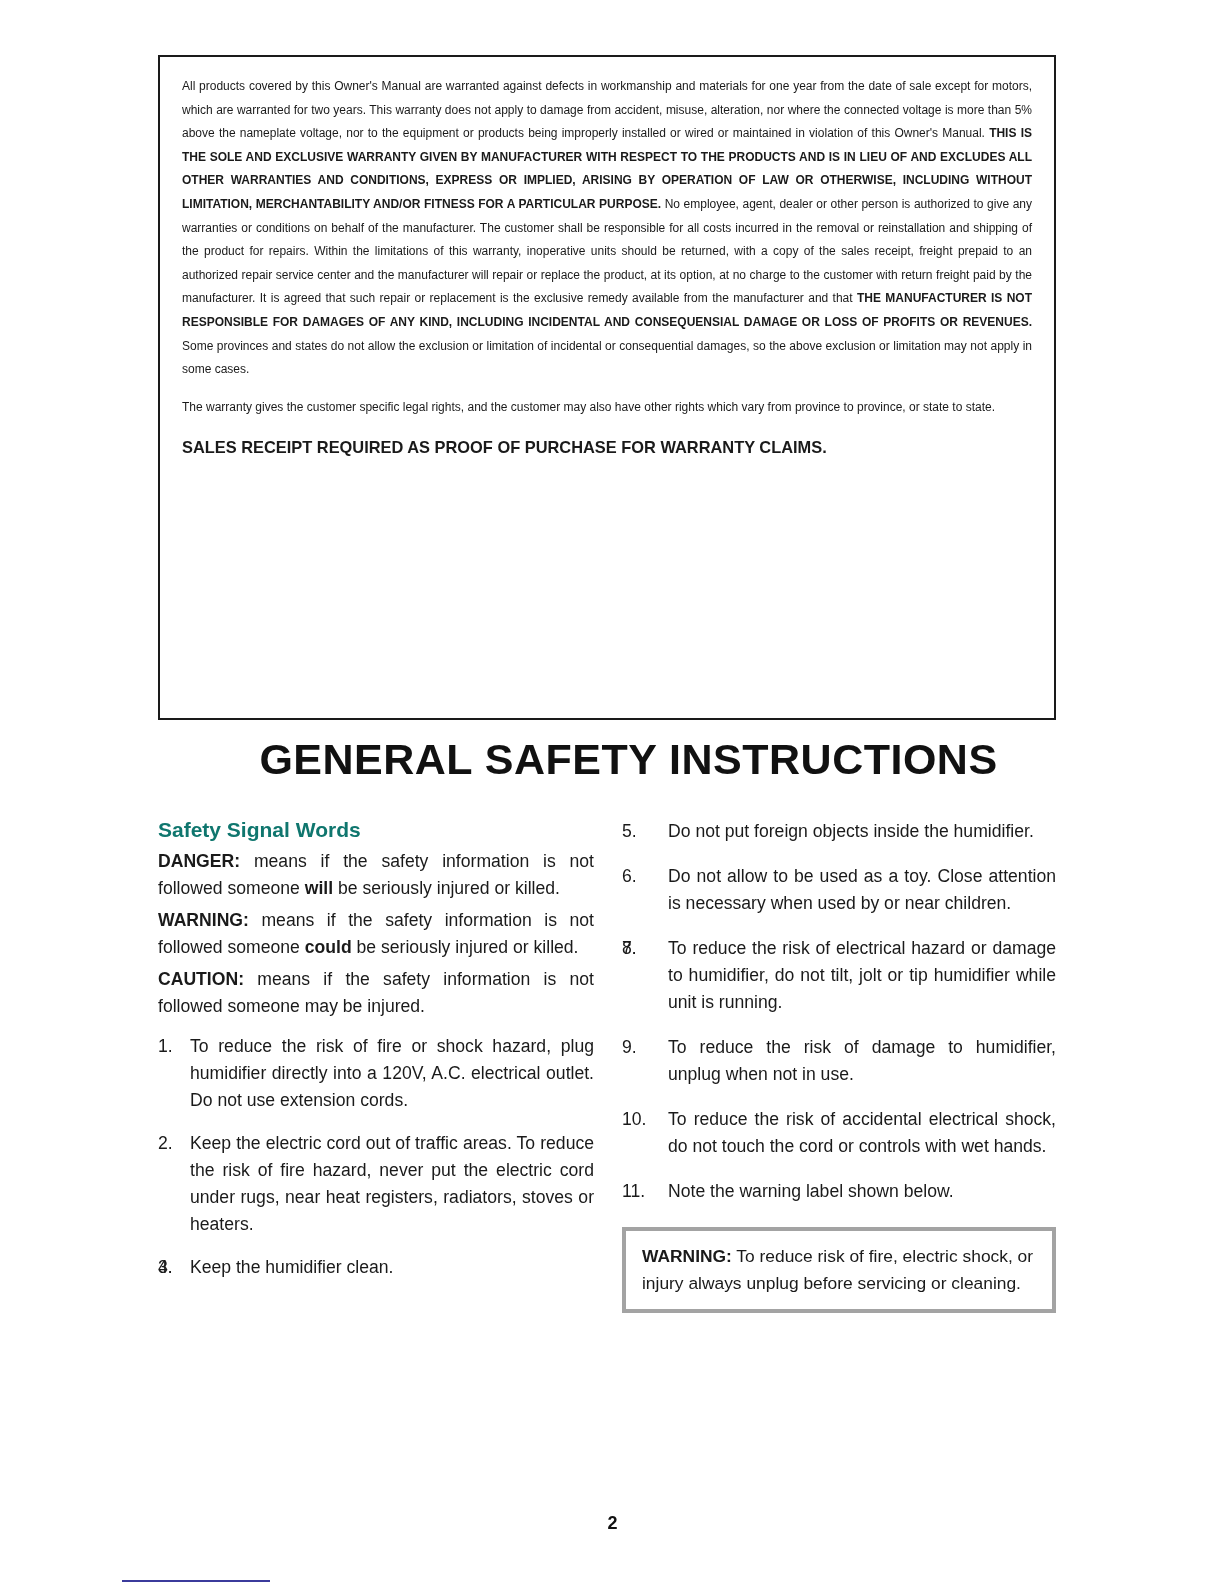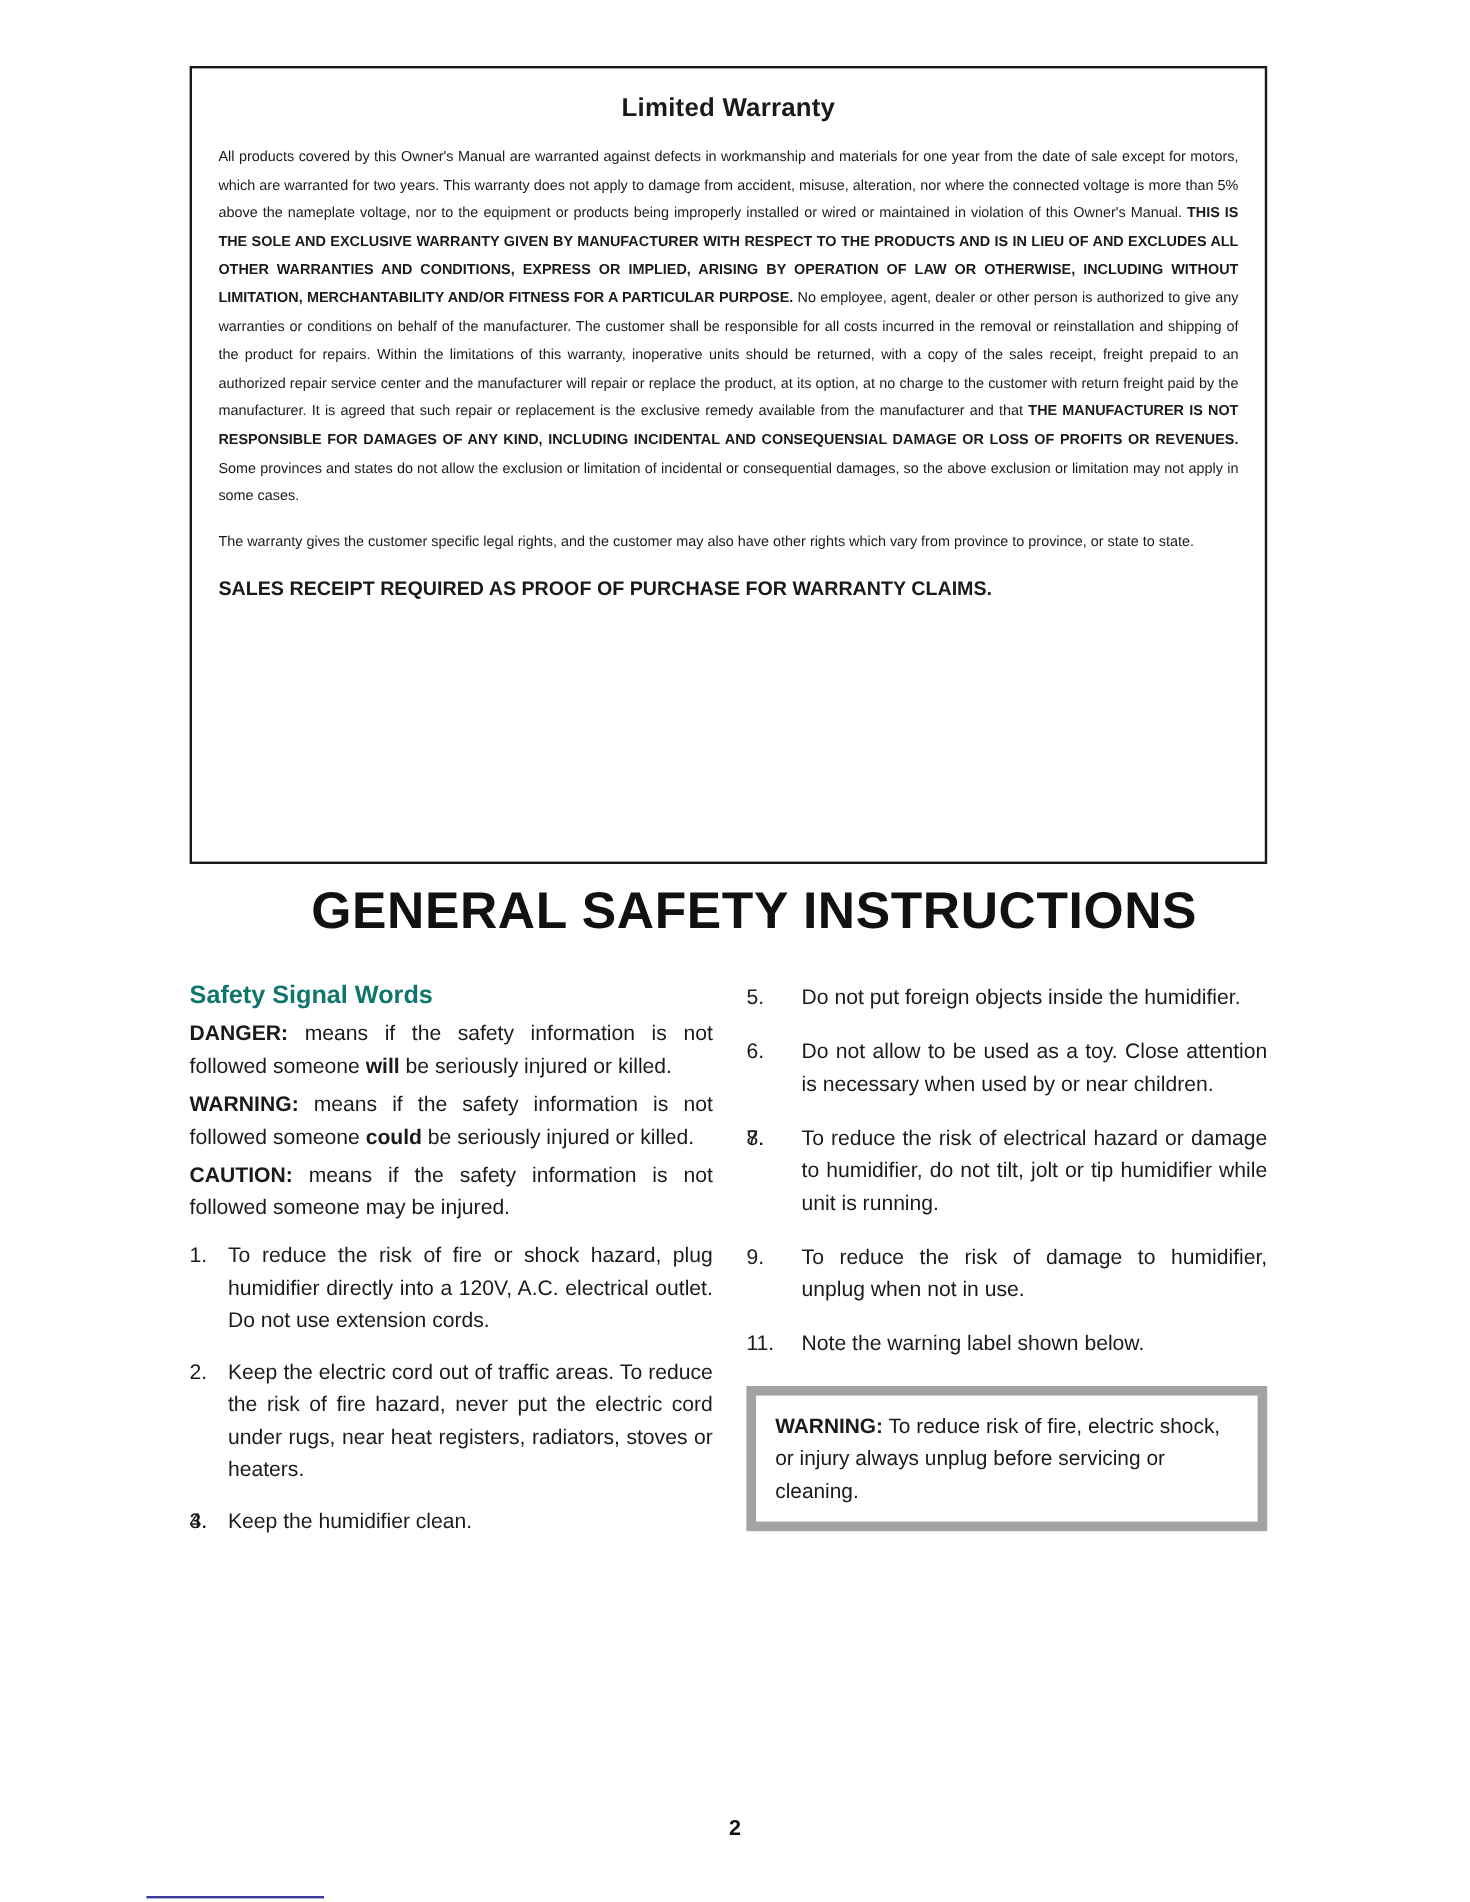--- a/index.html
+++ b/index.html
@@ -130,21 +130,21 @@
   .col-right ol.numbered li {
     padding-left: 46px;
     margin-bottom: 18px;
   }
   .col-right ol.numbered li .num {
     width: 40px;
   }
   
   .warning-box {
     margin-top: 22px;
-    border: 8px solid #a3a3a3;
+    border: 4px solid #a3a3a3;
     box-sizing: border-box;
     padding: 12px 14px 12px 16px;
     width: 434px;
   }
   .warning-text {
     font-size: 17.4px;
     line-height: 27px;
     color: #1a1a1a;
     margin: 0;
   }
@@ -170,21 +170,20 @@
     height: 2px;
     background: #3b3b9c;
   }
 </style>
 </head>
 <body>
 
 <div class="page">
 
   <div class="warranty-box">
-    <div class="warranty-title">Limited Warranty</div>
 
     <p class="warranty-para"><span>All products covered by this Owner's Manual are warranted against defects in workmanship and materials for one year from the date of sale except for motors, which are warranted for two years. This warranty does not apply to damage from accident, misuse, alteration, nor where the connected voltage is more than 5% above the nameplate voltage, nor to the equipment or products being improperly installed or wired or maintained in violation of this Owner's Manual. </span><b>THIS IS THE SOLE AND EXCLUSIVE WARRANTY GIVEN BY MANUFACTURER WITH RESPECT TO THE PRODUCTS AND IS IN LIEU OF AND EXCLUDES ALL OTHER WARRANTIES AND CONDITIONS, EXPRESS OR IMPLIED, ARISING BY OPERATION OF LAW OR OTHERWISE, INCLUDING WITHOUT LIMITATION, MERCHANTABILITY AND/OR FITNESS FOR A PARTICULAR PURPOSE.</b><span> No employee, agent, dealer or other person is authorized to give any warranties or conditions on behalf of the manufacturer. The customer shall be responsible for all costs incurred in the removal or reinstallation and shipping of the product for repairs. Within the limitations of this warranty, inoperative units should be returned, with a copy of the sales receipt, freight prepaid to an authorized repair service center and the manufacturer will repair or replace the product, at its option, at no charge to the customer with return freight paid by the manufacturer. It is agreed that such repair or replacement is the exclusive remedy available from the manufacturer and that </span><b>THE MANUFACTURER IS NOT RESPONSIBLE FOR DAMAGES OF ANY KIND, INCLUDING INCIDENTAL AND CONSEQUENSIAL DAMAGE OR LOSS OF PROFITS OR REVENUES.</b><span> Some provinces and states do not allow the exclusion or limitation of incidental or consequential damages, so the above exclusion or limitation may not apply in some cases.</span></p>
 
     <p class="warranty-para last">The warranty gives the customer specific legal rights, and the customer may also have other rights which vary from province to province, or state to state.</p>
 
     <p class="receipt-line">SALES RECEIPT REQUIRED AS PROOF OF PURCHASE FOR WARRANTY CLAIMS.</p>
   </div>
 
   <div class="main-heading">GENERAL SAFETY INSTRUCTIONS</div>
 
@@ -205,20 +204,21 @@
       </ol>
   </div>
 
   <div class="col-right">
     <ol class="numbered" id="list-right">
         <li><span class="num">5.</span><span>Do not put foreign objects inside the humidifier.</span></li>
         <li><span class="num">6.</span><span>Do not allow to be used as a toy. Close attention is necessary when used by or near children.</span></li>
         <li><span class="num">7.</span></li>
         <li><span class="num">8.</span><span>To reduce the risk of electrical hazard or damage to humidifier, do not tilt, jolt or tip humidifier while unit is running.</span></li>
         <li><span class="num">9.</span><span>To reduce the risk of damage to humidifier, unplug when not in use.</span></li>
+        <li><span class="num">10.</span><span>To reduce the risk of accidental electrical shock, do not touch the cord or controls with wet hands.</span></li>
         <li><span class="num">11.</span><span>Note the warning label shown below.</span></li>
       </ol>
 
     <div class="warning-box">
       <p class="warning-text"><span class="kw">WARNING:</span><span> To reduce risk of fire, electric shock, or injury always unplug before servicing or cleaning.</span></p>
     </div>
   </div>
 
   <div class="page-number">2</div>
   <div class="bottom-rule"></div>

